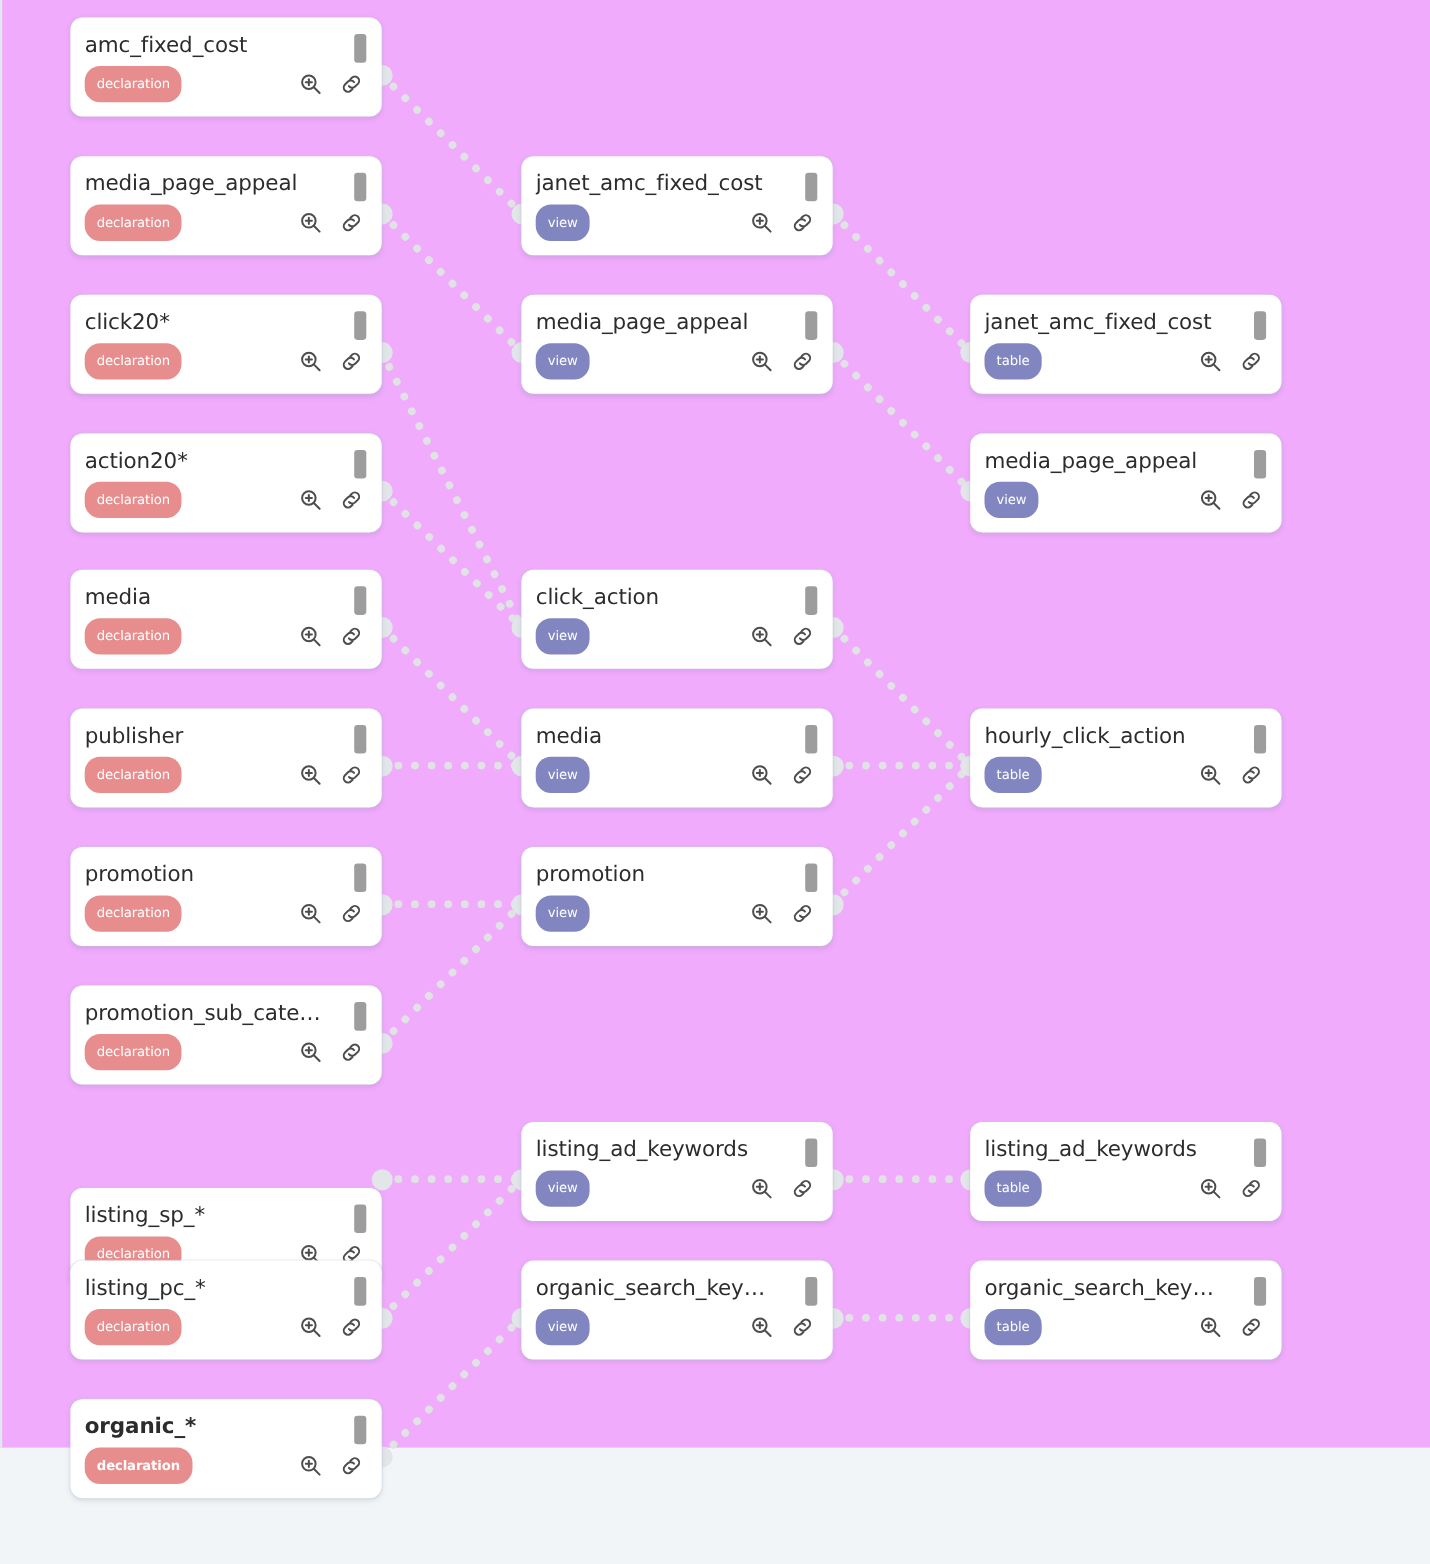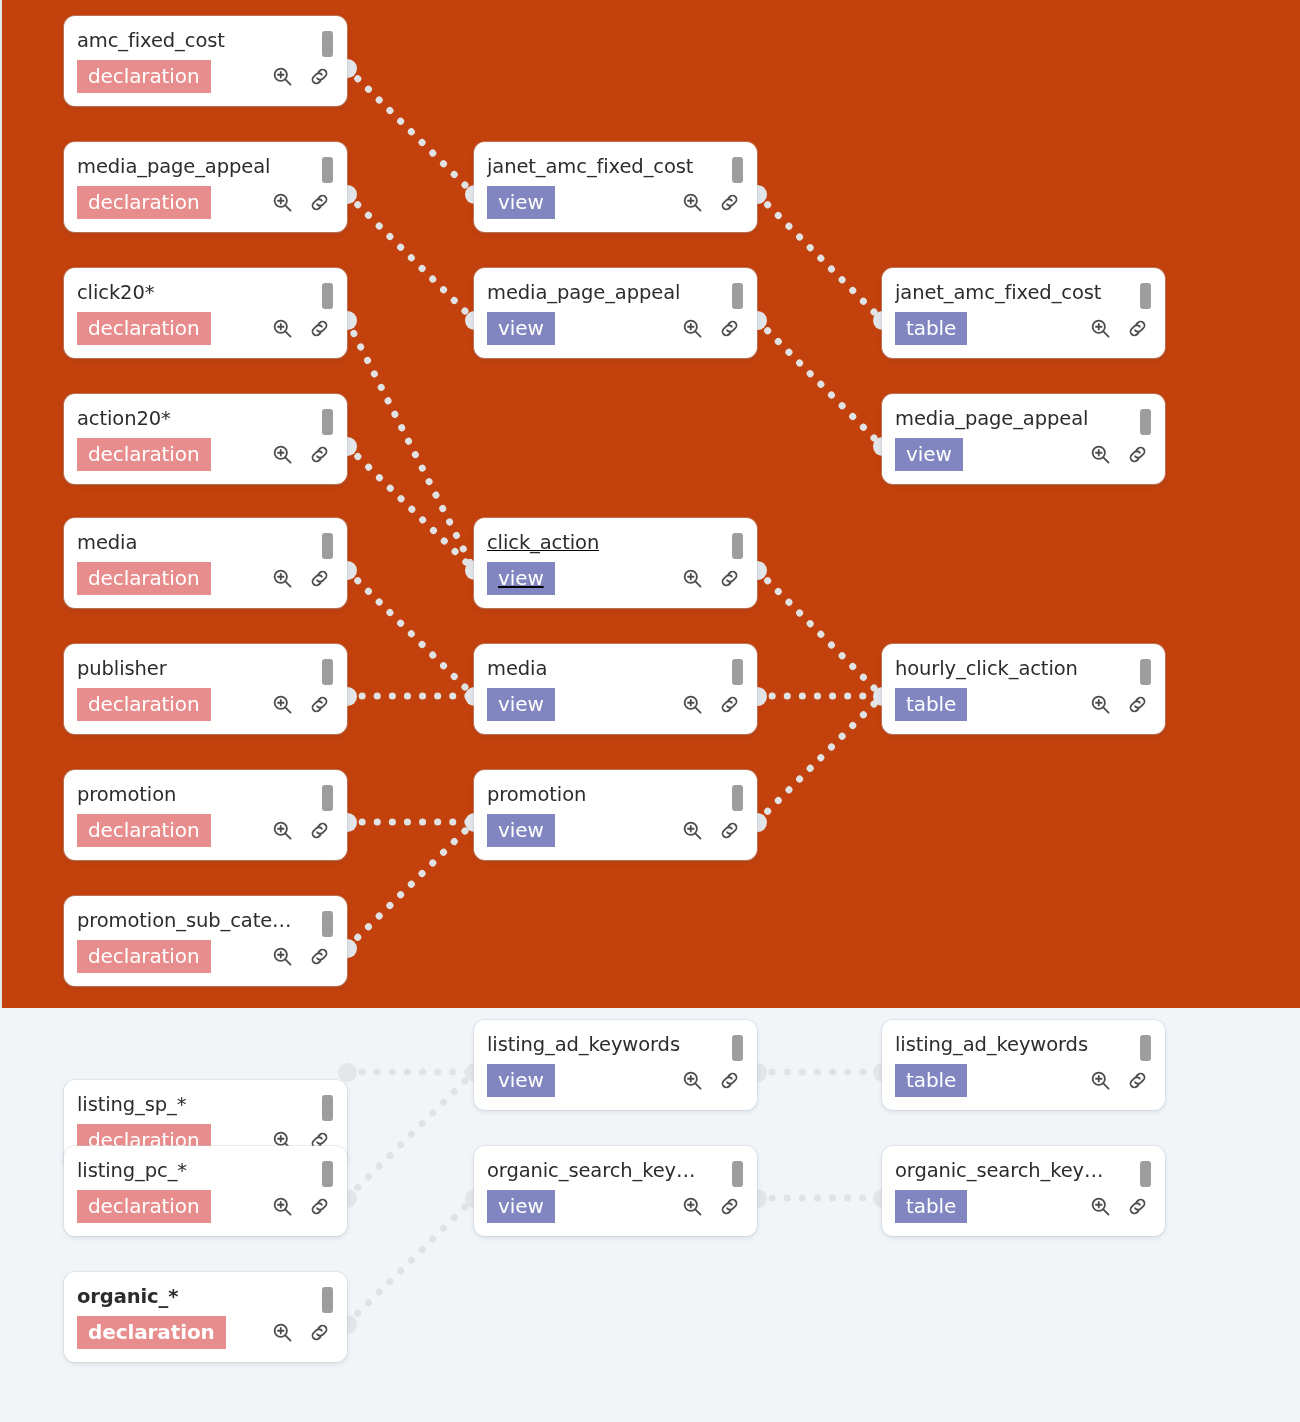--- a/index.html
+++ b/index.html
@@ -4,22 +4,22 @@
 <style>
   html,body{margin:0;padding:0;}
   body{
     width:1300px;height:1422px;
     background:#f1f5f8;
     font-family:"DejaVu Sans","Liberation Sans",sans-serif;
     overflow:hidden;
   }
   #canvas{
     position:relative;
-    width:1300px;height:1008px;
-    background:#c2410c;
+    width:1300px;height:1316px;
+    background:#f0abfc;
     border-left:2px solid #e2e9ee;
     box-sizing:border-box;
   }
   #edge-layer{position:absolute;left:0;top:0;width:1300px;height:1422px;}
   .node{
     position:absolute;
     width:283px;
     background:#ffffff;
     border-radius:11px;
     box-shadow:0 2px 5px rgba(60,80,100,0.13), 0 0 0 1px rgba(200,212,222,0.35);
@@ -45,23 +45,23 @@
     border-radius:3px;
     background:#9d9d9d;
   }
   .node-row{
     display:flex;
     align-items:center;
     justify-content:space-between;
   }
   .badge{
     display:inline-block;
-    border-radius:0;
+    border-radius:14px;
     color:#ffffff;
-    font-size:20px;
+    font-size:12px;
     line-height:20px;
     padding:6px 11px 7px 11px;
     letter-spacing:-0.1px;
   }
   .badge.declaration{background:#e88d8d;}
   .badge.view{background:#8186c0;}
   .badge.table{background:#8186c0;}
   .icons{display:flex;align-items:center;gap:14px;padding-right:2px;}
   .icon{width:23px;height:23px;display:block;color:#4d4d4d;cursor:pointer;}
   .icon svg{display:block;width:23px;height:23px;}
@@ -390,21 +390,21 @@
         </span>
         <span class="icon">
           <svg viewBox="0 0 24 24" fill="none" stroke="currentColor" stroke-width="1.9" stroke-linecap="round" stroke-linejoin="round">
             <path d="M9.6 13.9a4 4 0 0 0 5.9 .4l2.6-2.6a4 4 0 0 0-5.7-5.7l-1.5 1.5"></path>
             <path d="M14.4 10.1a4 4 0 0 0-5.9-.4l-2.6 2.6a4 4 0 0 0 5.7 5.7l1.5-1.5"></path>
           </svg>
         </span>
       </span>
     </div>
   </div>
-      <div class="node" style="left: 472px; top: 518px; text-decoration: underline;">
+      <div class="node" style="left: 472px; top: 518px;">
     <div class="handle-bar"></div>
     <div class="node-title">click_action</div>
     <div class="node-row">
       <span class="badge view">view</span>
       <span class="icons">
         <span class="icon">
           <svg viewBox="0 0 24 24" fill="none" stroke="currentColor" stroke-width="1.9" stroke-linecap="round" stroke-linejoin="round">
             <circle cx="10.2" cy="10.2" r="6.4"></circle>
             <line x1="14.9" y1="14.9" x2="20.4" y2="20.4"></line>
             <line x1="10.2" y1="7.3" x2="10.2" y2="13.1"></line>

